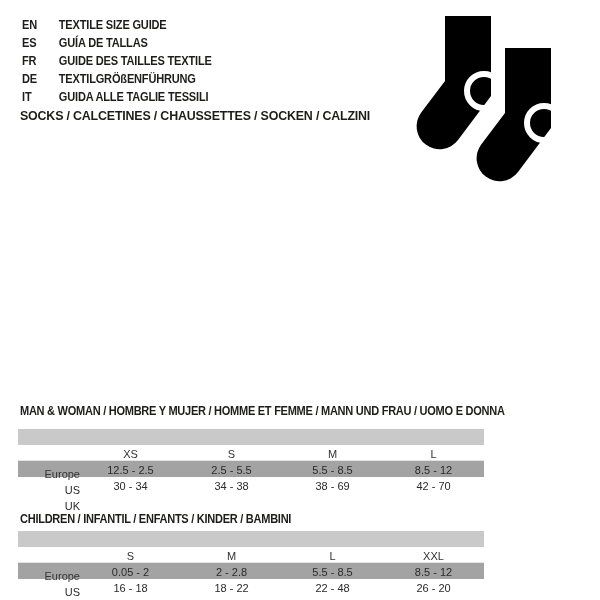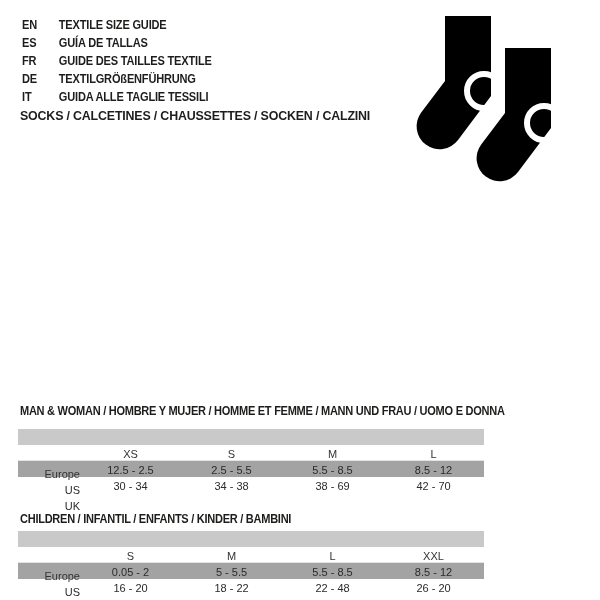--- a/index.html
+++ b/index.html
@@ -135,24 +135,24 @@
   <div class="t-row t-head">
     <div class="cell lbl">Europe</div>
     <div class="cell">S</div>
     <div class="cell">M</div>
     <div class="cell">L</div>
     <div class="cell">XXL</div>
   </div>
   <div class="t-row t-data first">
     <div class="cell lbl">US</div>
     <div class="cell">0.05 - 2</div>
-    <div class="cell">5 - 5.5</div>
+    <div class="cell">2 - 2.8</div>
     <div class="cell">5.5 - 8.5</div>
     <div class="cell">8.5 - 12</div>
   </div>
   <div class="t-row t-data alt">
     <div class="cell lbl">UK</div>
-    <div class="cell">16 - 20</div>
+    <div class="cell">16 - 18</div>
     <div class="cell">18 - 22</div>
     <div class="cell">22 - 48</div>
     <div class="cell">26 - 20</div>
   </div>
 </div>
 
 </body></html>

